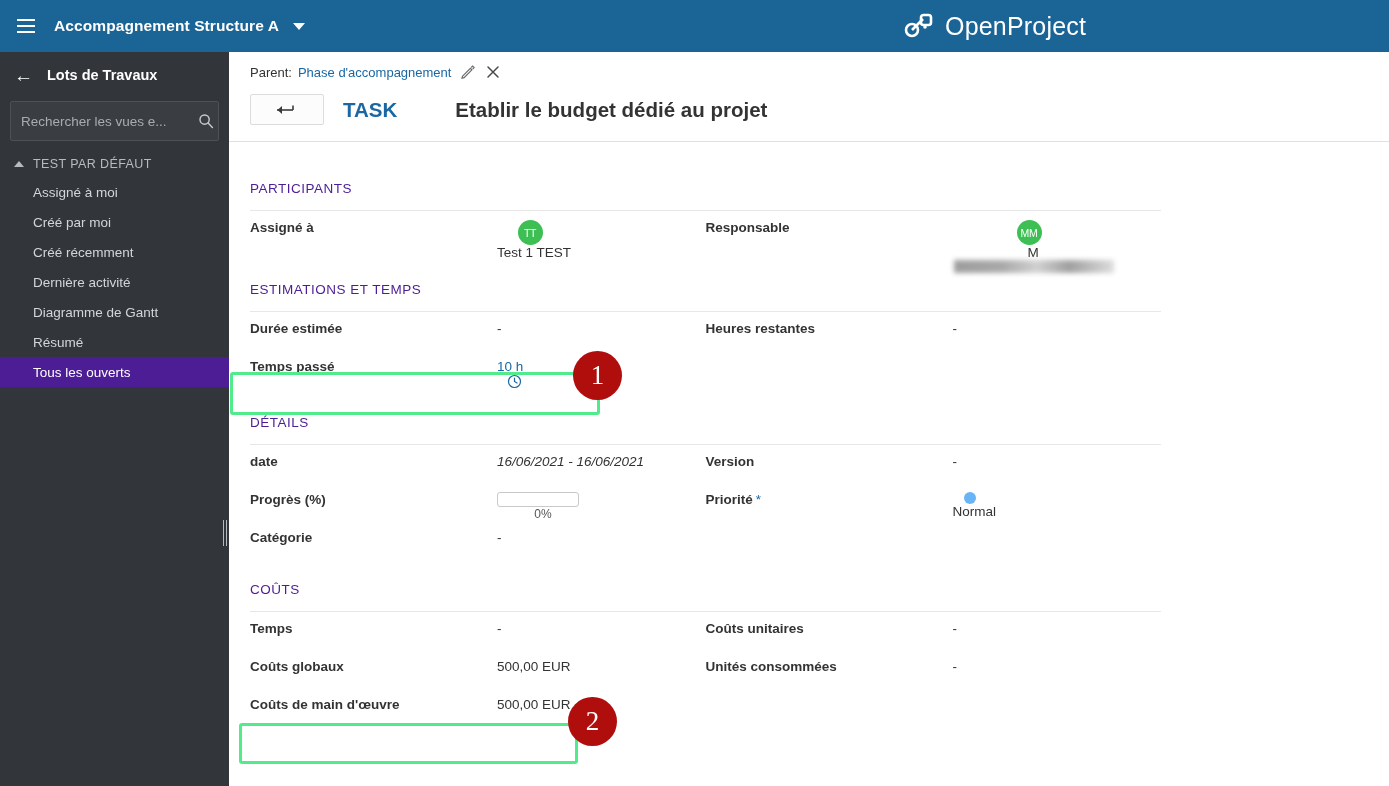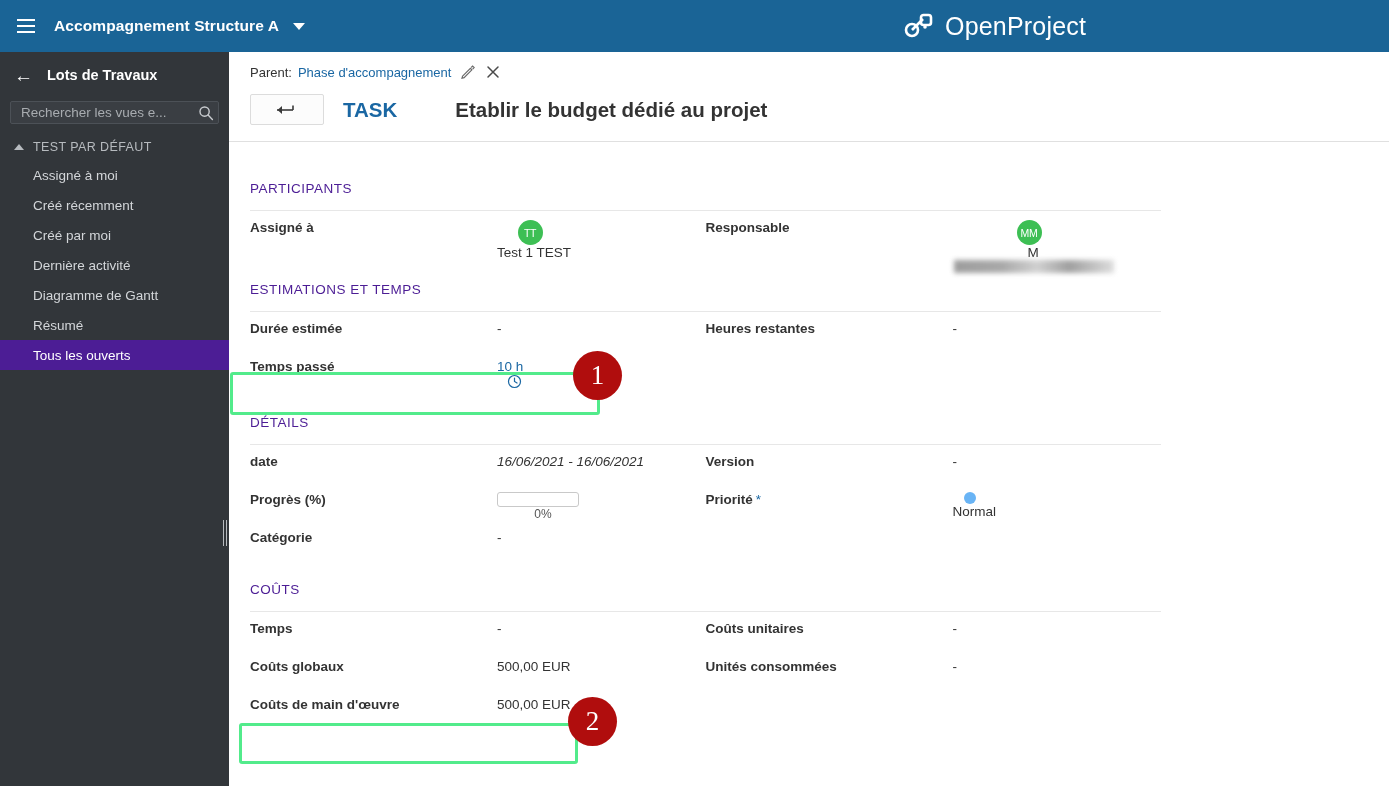--- a/index.html
+++ b/index.html
@@ -42,21 +42,21 @@
     position: absolute; left: 0; top: 52px; width: 229px; height: 734px;
     background: #32363a;
   }
   .sb-head {
     display: flex; align-items: center; height: 46px; padding: 0 14px; gap: 14px;
   }
   .sb-back { color: #fff; font-size: 19px; line-height: 1; cursor: pointer; }
   .sb-title { color: #ffffff; font-size: 14.5px; font-weight: bold; }
   .sb-searchwrap { padding: 3px 10px 0 10px; }
   .sb-search {
-    display: flex; align-items: center; height: 23px;
+    display: flex; align-items: center; height: 40px;
     border: 1px solid #4c5157; border-radius: 2px; background: #3a3e43;
     padding: 0 8px 0 10px;
   }
   .sb-search input {
     flex: 1; background: transparent; border: 0; outline: none;
     color: #c6c9cc; font-size: 13.5px; font-family: "Liberation Sans", sans-serif;
   }
   .sb-search input::placeholder { color: #a8acb0; }
   .sb-search .mag { width: 16px; height: 16px; flex: 0 0 16px; }
   .sb-group {
@@ -190,24 +190,24 @@
       </div>
     </div>
     <div class="sb-group">
       <div class="caret-up"></div>
       <span>TEST PAR DÉFAUT</span>
     </div>
     <div class="sb-item">
       <span>Assigné à moi</span>
     </div>
     <div class="sb-item">
+      <span>Créé par moi</span>
+    </div>
+    <div class="sb-item">
       <span>Créé récemment</span>
-    </div>
-    <div class="sb-item">
-      <span>Créé par moi</span>
     </div>
     <div class="sb-item">
       <span>Dernière activité</span>
     </div>
     <div class="sb-item">
       <span>Diagramme de Gantt</span>
     </div>
     <div class="sb-item">
       <span>Résumé</span>
     </div>

